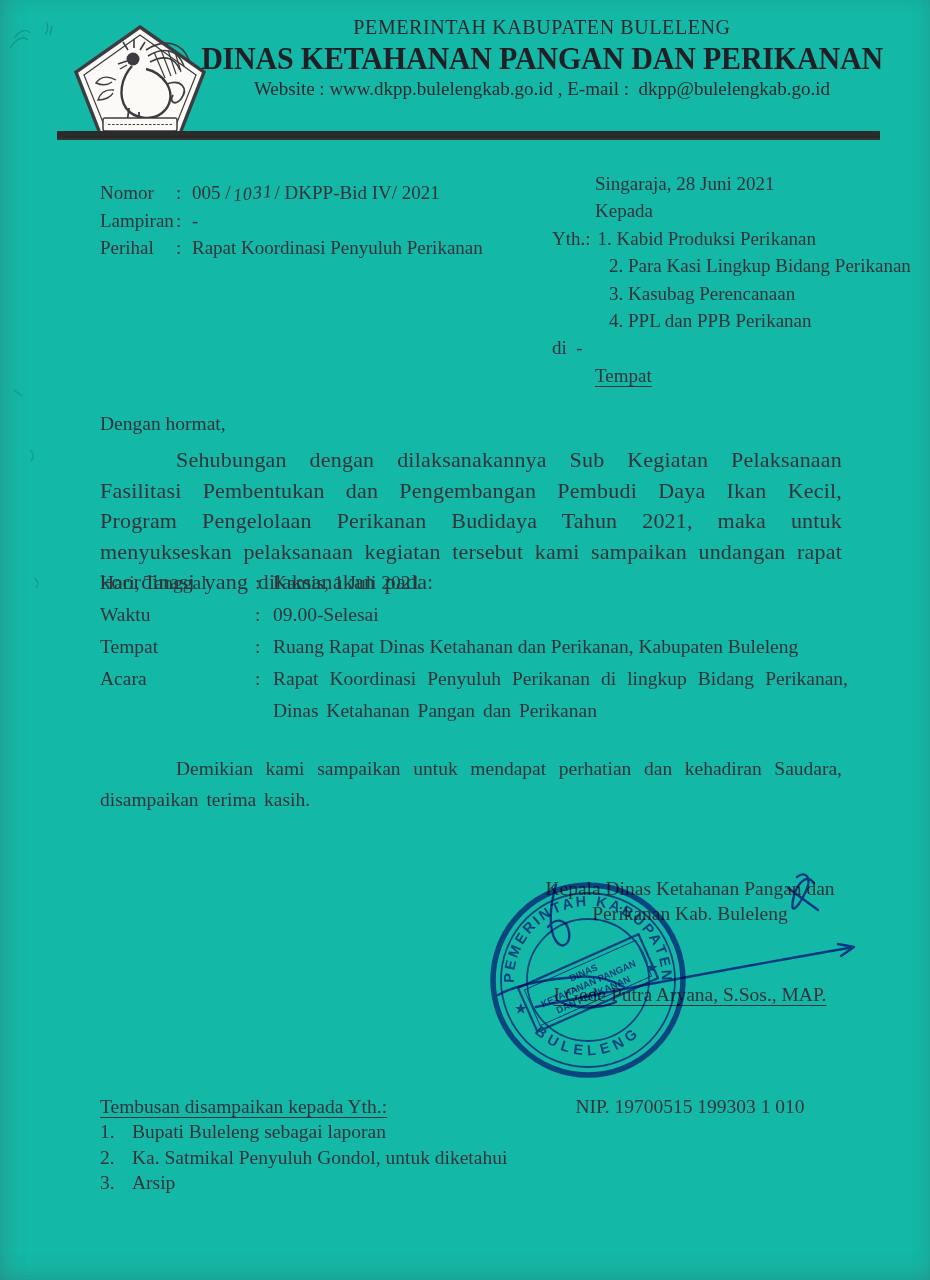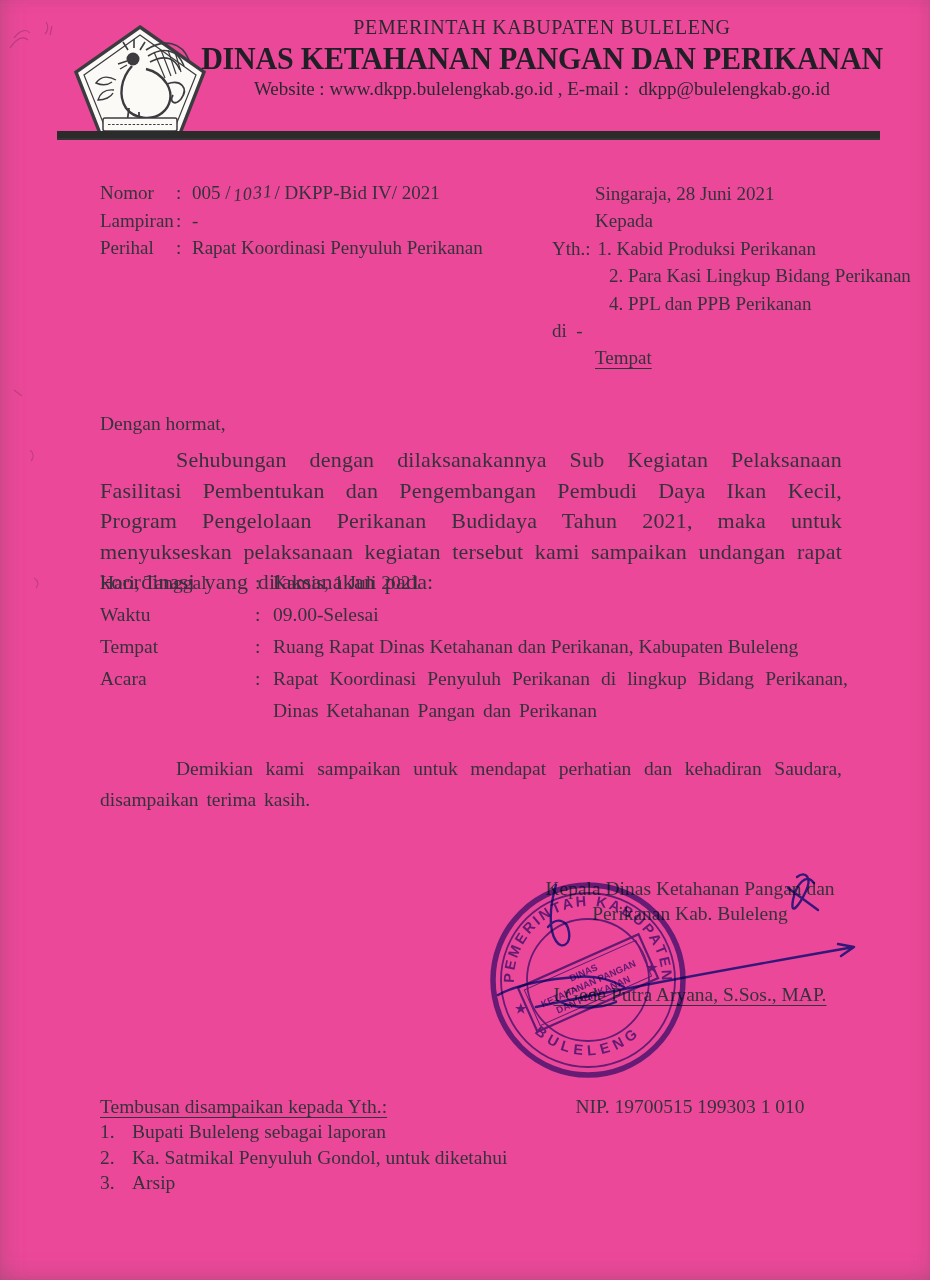--- a/index.html
+++ b/index.html
@@ -1,18 +1,18 @@
 <!DOCTYPE html>
 <html><head>
 <meta charset="utf-8">
 <style>
   html,body{margin:0;padding:0;background:#e8e7e3;}
   .paper{
     position:relative;width:930px;height:1280px;margin:0 auto;overflow:hidden;
-    background:#ec4899;
+    background:#14b8a6;
     box-shadow:inset 20px 0 26px -20px rgba(80,80,85,.30),
                inset -16px 0 22px -18px rgba(80,80,85,.22),
                inset 0 -18px 26px -18px rgba(80,80,85,.30),
                inset 0 12px 20px -16px rgba(80,80,85,.14);
     font-family:"Liberation Serif","DejaVu Serif",serif;
     color:#34333b;
   }
   .abs{position:absolute;}
   .pre{white-space:pre-wrap;}
   
@@ -22,21 +22,21 @@
   .h-line2{font-size:30px;line-height:36px;font-weight:700;letter-spacing:-.2px;color:#201f26;transform:scaleY(1.06);}
   .h-line3{font-size:19px;line-height:25px;}
   .rule{left:57px;top:131px;width:823px;height:7px;background:#2c2b2b;border-bottom:2px solid rgba(70,70,70,.35);}
   
   .meta{left:100px;top:179px;font-size:19px;line-height:27px;}
   .meta-row{display:flex;}
   .meta-label{width:76px;}
   .meta-colon{width:16px;}
   .hand{display:inline-block;transform:rotate(-7deg) skewX(-12deg);font-size:18px;letter-spacing:1px;padding:0 2px;}
   
-  .addr{left:552px;top:180px;width:378px;font-size:19px;line-height:27.4px;}
+  .addr{left:552px;top:170px;width:378px;font-size:19px;line-height:27.4px;}
   .ind43{padding-left:43px;}
   .ind57{padding-left:57px;}
   .sp{margin-left:7px;}
   .u{text-decoration:underline;text-underline-offset:4px;}
   
   .salutation{left:100px;top:413px;font-size:19.5px;}
   .para{left:100px;top:445px;width:742px;font-size:22px;line-height:30.5px;
         text-align:justify;text-indent:76px;word-spacing:4px;letter-spacing:.2px;}
   .details{left:100px;top:567px;width:748px;font-size:19.5px;}
   .detail-row{display:flex;line-height:32px;}
@@ -122,20 +122,21 @@
     </div>
   </div>
 
   <div class="abs addr">
     <div class="ind43">Singaraja, 28 Juni 2021</div>
     <div class="ind43">Kepada</div>
     <div>
       <span>Yth.:</span><span class="sp">1. Kabid Produksi Perikanan</span>
     </div>
     <div class="ind57">2. Para Kasi Lingkup Bidang Perikanan</div>
+    <div class="ind57">3. Kasubag Perencanaan</div>
     <div class="ind57">4. PPL dan PPB Perikanan</div>
     <div class="pre">di  -</div>
     <div class="ind43">
       <span class="u">Tempat</span>
     </div>
   </div>
 
   <div class="abs salutation">Dengan hormat,</div>
   <div class="abs para">Sehubungan dengan dilaksanakannya Sub Kegiatan Pelaksanaan Fasilitasi Pembentukan dan Pengembangan Pembudi Daya Ikan Kecil, Program Pengelolaan Perikanan Budidaya Tahun 2021, maka untuk menyukseskan pelaksanaan kegiatan tersebut kami sampaikan undangan rapat koordinasi yang dilaksanakan pada:</div>
 

